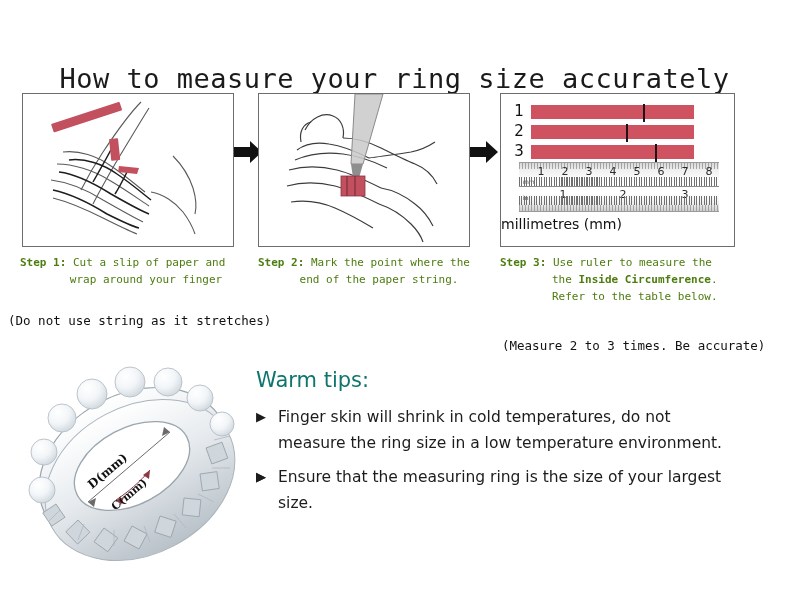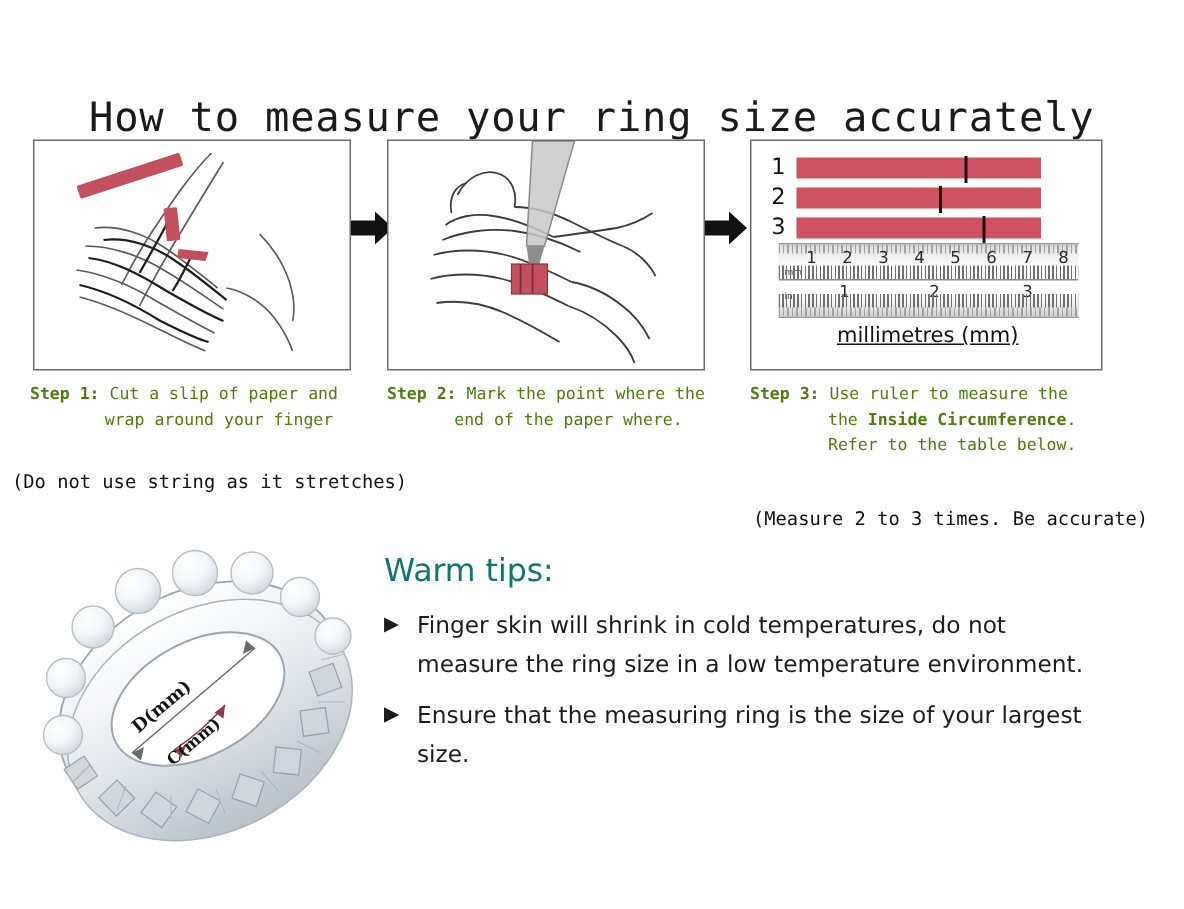--- a/index.html
+++ b/index.html
@@ -182,25 +182,24 @@
     color: #444;
   }
   #unit-mm { left: 4px; top: 15px; }
   #unit-in { left: 4px; top: 31px; }
 
   .mm-label {
     position: absolute;
     left: 0;
     top: 122px;
     width: 235px;
-    text-align: center;
+    text-align: left;
     font-family: "DejaVu Sans", sans-serif;
     font-size: 14px;
     color: #111111;
-    text-decoration: underline;
   }
 
   
   .tips-title {
     position: absolute;
     left: 256px;
     top: 368px;
     font-family: "DejaVu Sans", sans-serif;
     font-size: 21px;
     color: #0f766e;
@@ -385,21 +384,21 @@
   <span class="l1">
     <span class="lead">Step 1:</span><span> Cut a slip of paper and</span>
   </span>
   <span class="l2">wrap around your finger</span>
 </div>
 
 <div class="caption" id="caption-2">
   <span class="l1">
     <span class="lead">Step 2:</span><span> Mark the point where the</span>
   </span>
-  <span class="l2">end of the paper where.</span>
+  <span class="l2">end of the paper string.</span>
 </div>
 
 <div class="caption" id="caption-3">
   <span class="l1">
     <span class="lead">Step 3:</span><span> Use ruler to measure the</span>
   </span>
   <span class="l2">
     <span>the </span><span class="strong">Inside Circumference</span><span>.</span>
   </span>
   <span class="l3">Refer to the table below.</span>

